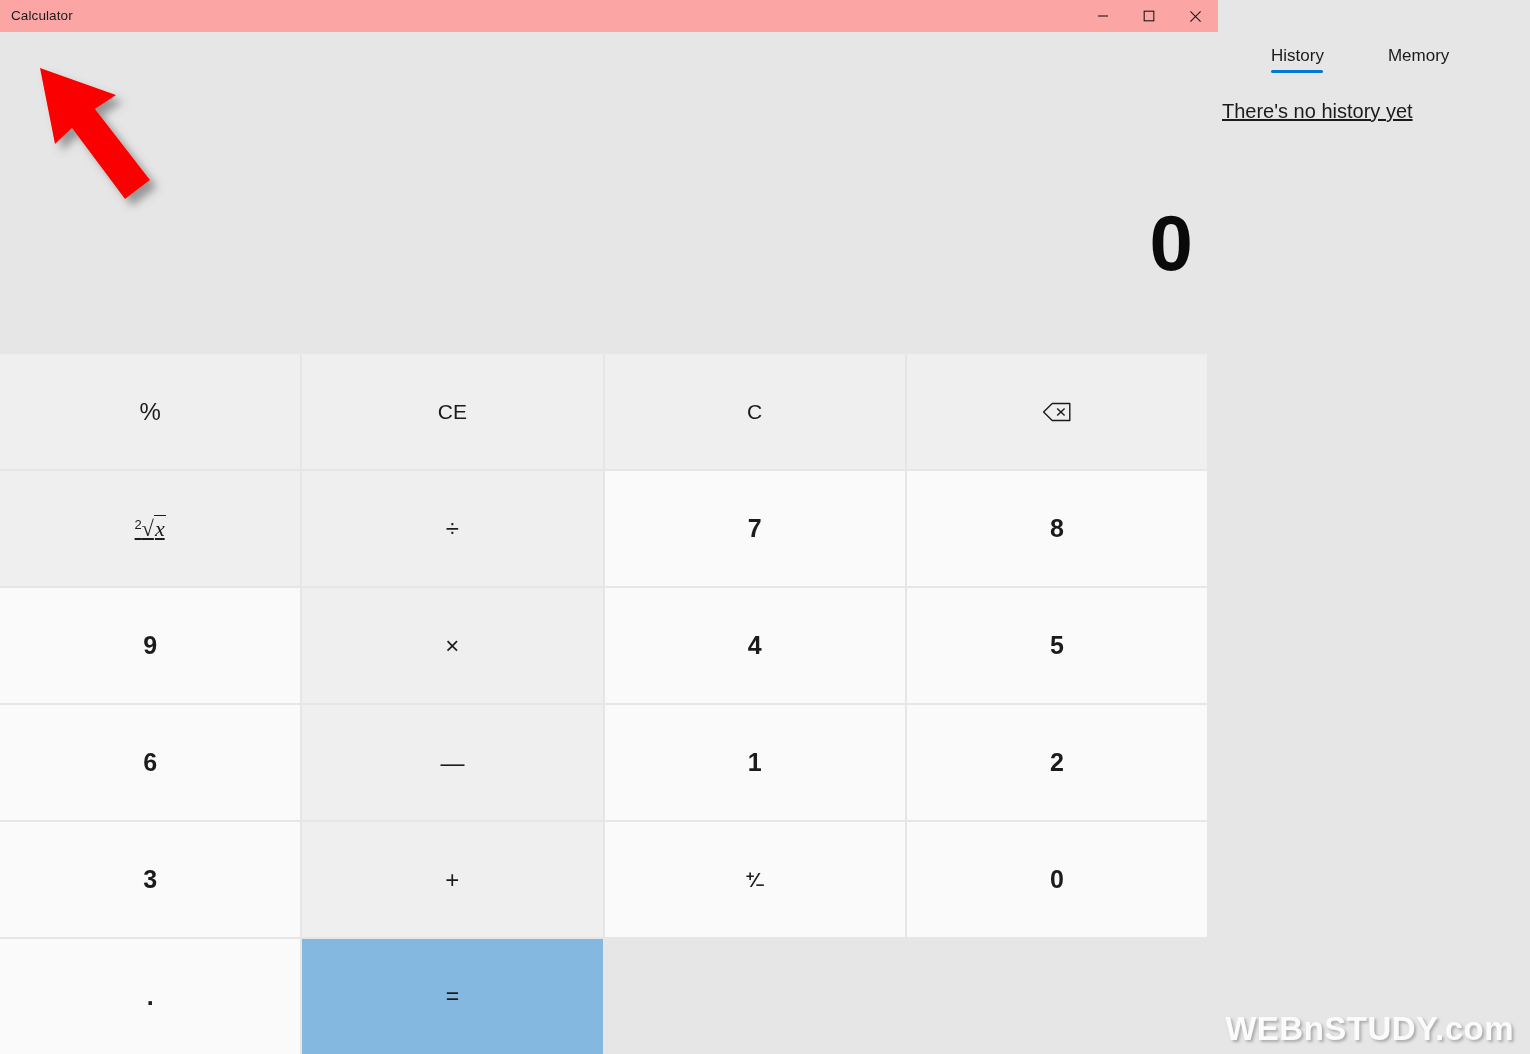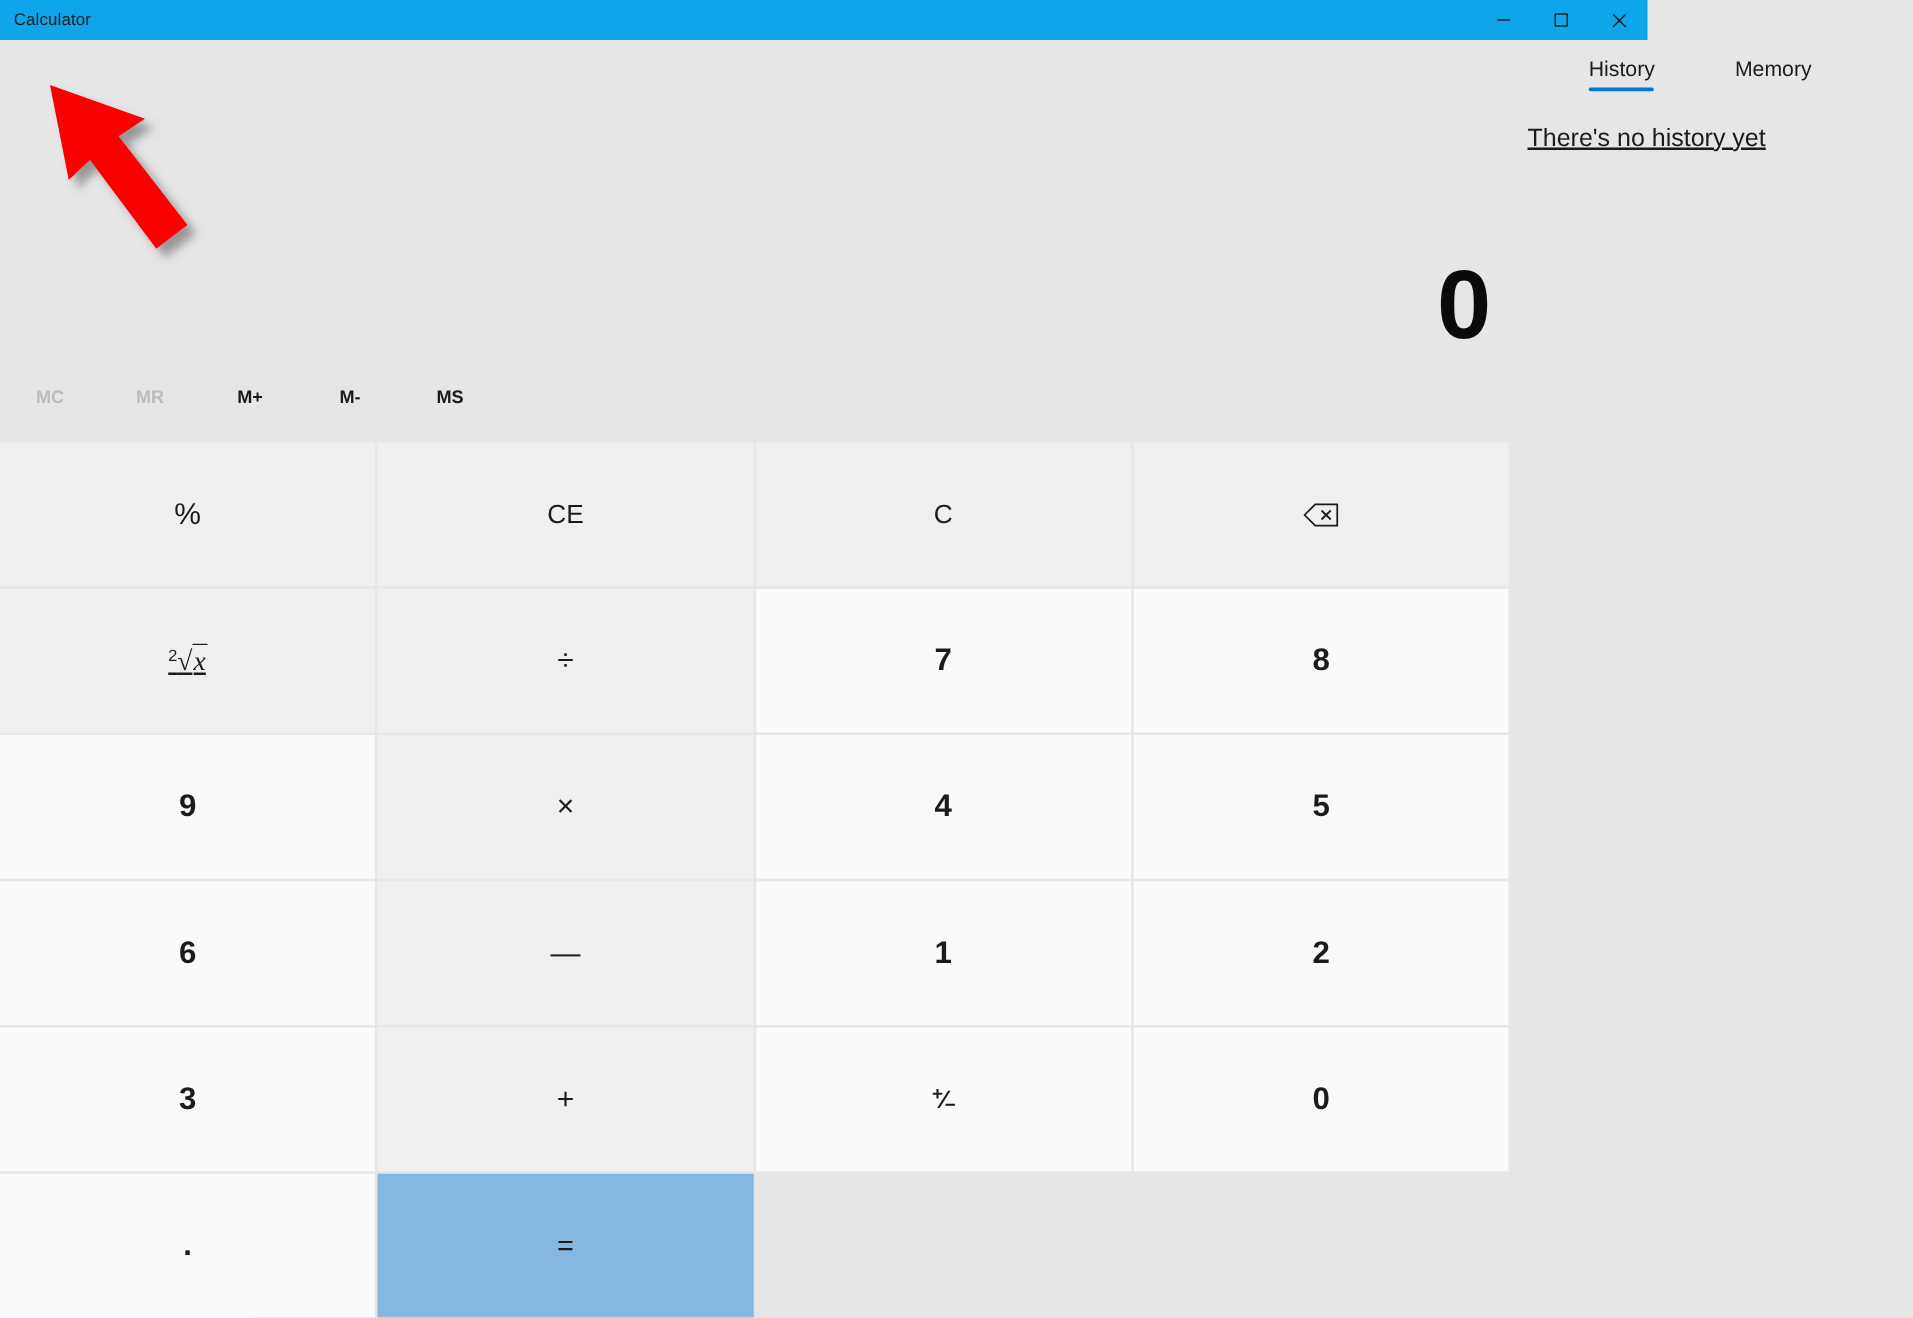--- a/index.html
+++ b/index.html
@@ -12,22 +12,22 @@
   }
   #app {
     position: relative;
     width: 1530px; height: 1054px;
     background: #e6e6e6;
   }
 
   
   .titlebar {
     position: absolute; top: 0; left: 0;
-    width: 1318px; height: 32px;
-    background: #0ea5e9;
+    width: 1218px; height: 32px;
+    background: #fca5a5;
   }
   .titlebar-text {
     position: absolute; left: 11px; top: 8px;
     font-size: 13.5px; color: #1b1b1b;
     letter-spacing: .1px;
   }
   .wincontrols {
     position: absolute; top: 0; right: 0;
     display: flex; height: 32px;
   }
@@ -213,27 +213,20 @@
         </span>
       </div>
     </div>
   </div>
 
 
   <div class="displaywrap">
     <div class="result">0</div>
   </div>
 
-  <div class="memrow" id="memrow">
-      <button class="membtn disabled">MC</button>
-      <button class="membtn disabled">MR</button>
-      <button class="membtn">M+</button>
-      <button class="membtn">M-</button>
-      <button class="membtn">MS</button>
-    </div>
 
   <div class="keypad" id="keypad">
       <button class="key fn">
         <span class="g-pct">%</span>
       </button>
       <button class="key fn">CE</button>
       <button class="key fn">C</button>
       <button class="key fn">
         <svg width="30" height="22" viewBox="0 0 30 22">
           <path d="M10.2 2.5 H27.8 V19.5 H10.2 L1.6 11 Z" fill="none" stroke="#1b1b1b" stroke-width="1.4" stroke-linejoin="round"></path>
@@ -277,14 +270,15 @@
     <svg width="160" height="150" viewBox="0 0 160 150">
       <defs>
         <filter id="sh" x="-30%" y="-30%" width="180%" height="180%">
           <feDropShadow dx="7" dy="7" stdDeviation="4" flood-color="#555" flood-opacity="0.55"></feDropShadow>
         </filter>
       </defs>
       <path d="M12 6 L88 33 L67 47 L122 118 L97 137 L44 66 L27 82 Z" fill="#fb0000" filter="url(#sh)"></path>
     </svg>
   </div>
 
+  <div class="watermark">WEBnSTUDY.com</div>
 
 </div>
 
 </body></html>

